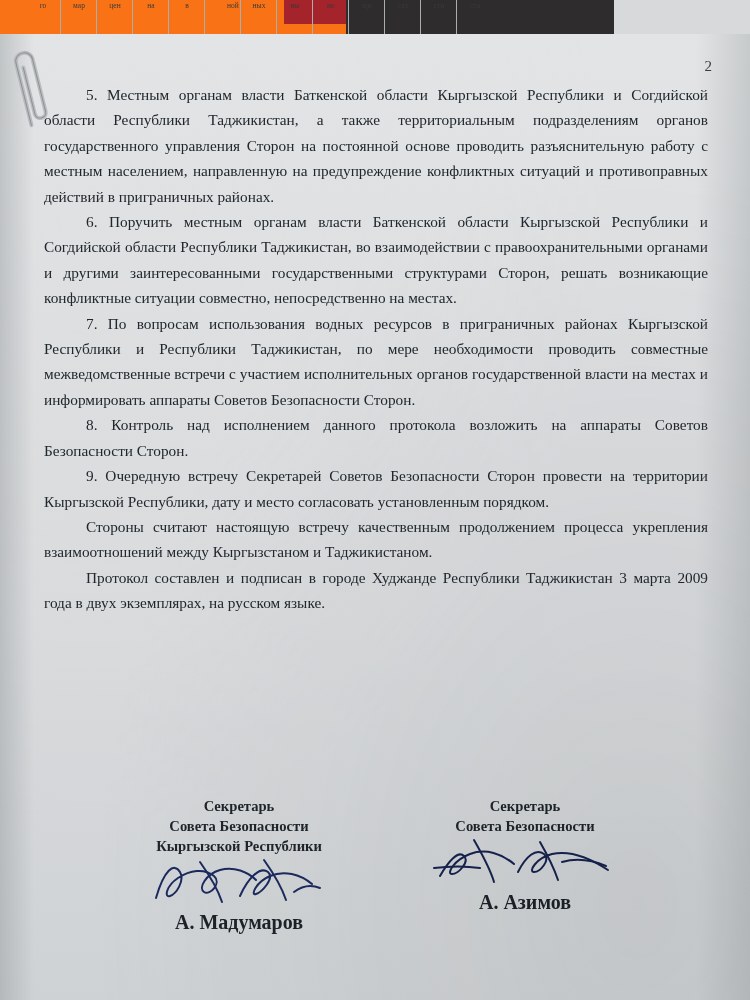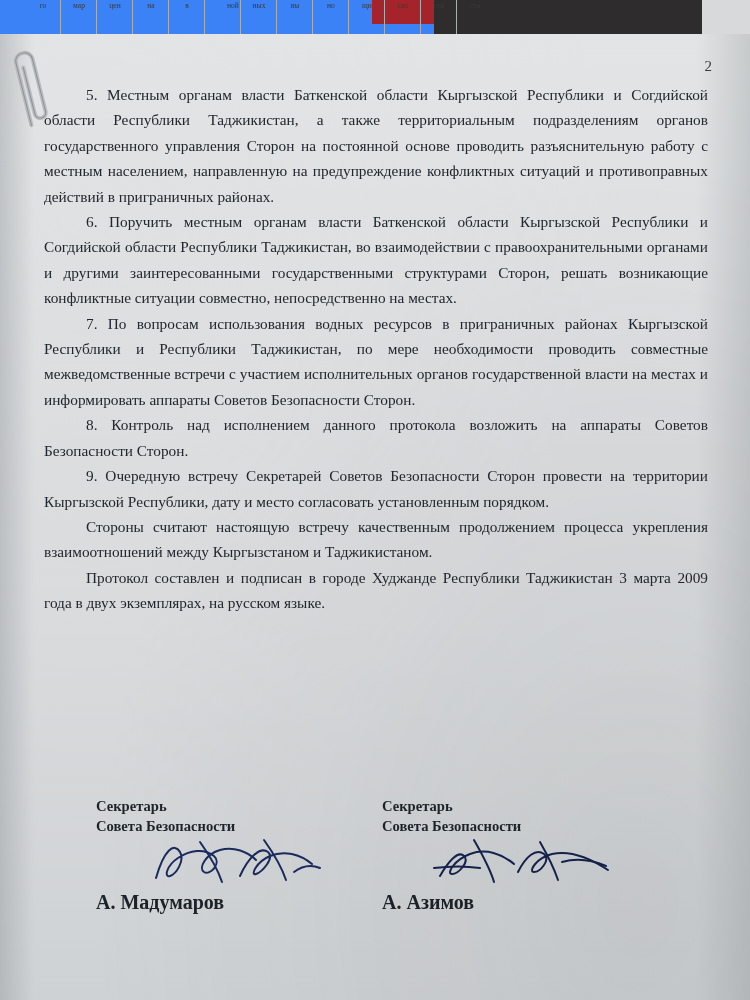--- a/index.html
+++ b/index.html
@@ -12,22 +12,22 @@
     width: 750px;
     height: 1000px;
     overflow: hidden;
     background: #d7d9da;
     font-family: "Liberation Serif", serif;
   }
   
   .top-strip {
     position: absolute;
     left: 0; top: 0;
-    width: 702px; height: 46px;
-    background: #3b82f6;
+    width: 614px; height: 46px;
+    background: #f97316;
     overflow: hidden;
     border-bottom: 1px solid #9aa0a3;
   }
   .top-strip .dark-block {
     position: absolute;
     right: 0; top: 0;
     width: 268px; height: 46px;
     background: #2e2c2d;
   }
   .top-strip .red-block {
@@ -128,20 +128,21 @@
   .sign-blocks {
     position: absolute;
     left: 44px;
     top: 762px;
     width: 664px;
     display: flex;
     justify-content: space-between;
   }
   .sign-col {
     width: 300px;
+    text-align: center;
     font-weight: bold;
     font-size: 14.6px;
     line-height: 20px;
     color: #1d242a;
   }
   .sign-col.left { margin-left: 52px; }
   .sign-col.right { margin-right: 40px; }
   .sig-space { height: 54px; position: relative; }
   .sig-svg {
     position: absolute;
@@ -215,20 +216,21 @@
       <p>Стороны считают настоящую встречу качественным продолжением процесса укрепления взаимоотношений между Кыргызстаном и Таджикистаном.</p>
       <p>Протокол составлен и подписан в городе Худжанде Республики Таджикистан 3 марта 2009 года в двух экземплярах, на русском языке.</p>
     </div>
 
 
     <div class="sign-blocks">
 
       <div class="sign-col left">
         <div>Секретарь</div>
         <div>Совета Безопасности</div>
+        <div>Кыргызской Республики</div>
         <div class="sig-space">
           <svg class="sig-svg" width="190" height="60" viewBox="0 0 190 60">
             <g fill="none" stroke="#1b2a5e" stroke-width="2" stroke-linecap="round">
               <path d="M12 46 C20 18, 30 10, 36 20 C41 29, 32 42, 26 44 C20 46, 22 34, 34 26 C46 18, 60 16, 70 24 C78 31, 66 44, 60 40 C54 36, 62 22, 76 18 C90 14, 104 20, 112 28"></path>
               <path d="M56 10 C66 24, 74 38, 78 50"></path>
               <path d="M96 44 C104 26, 116 14, 124 20 C131 26, 118 40, 112 42 C106 44, 112 30, 126 24 C140 18, 156 22, 168 32"></path>
               <path d="M120 8 C130 22, 138 36, 142 48"></path>
               <path d="M150 40 C158 34, 166 32, 176 36"></path>
             </g>
           </svg>

